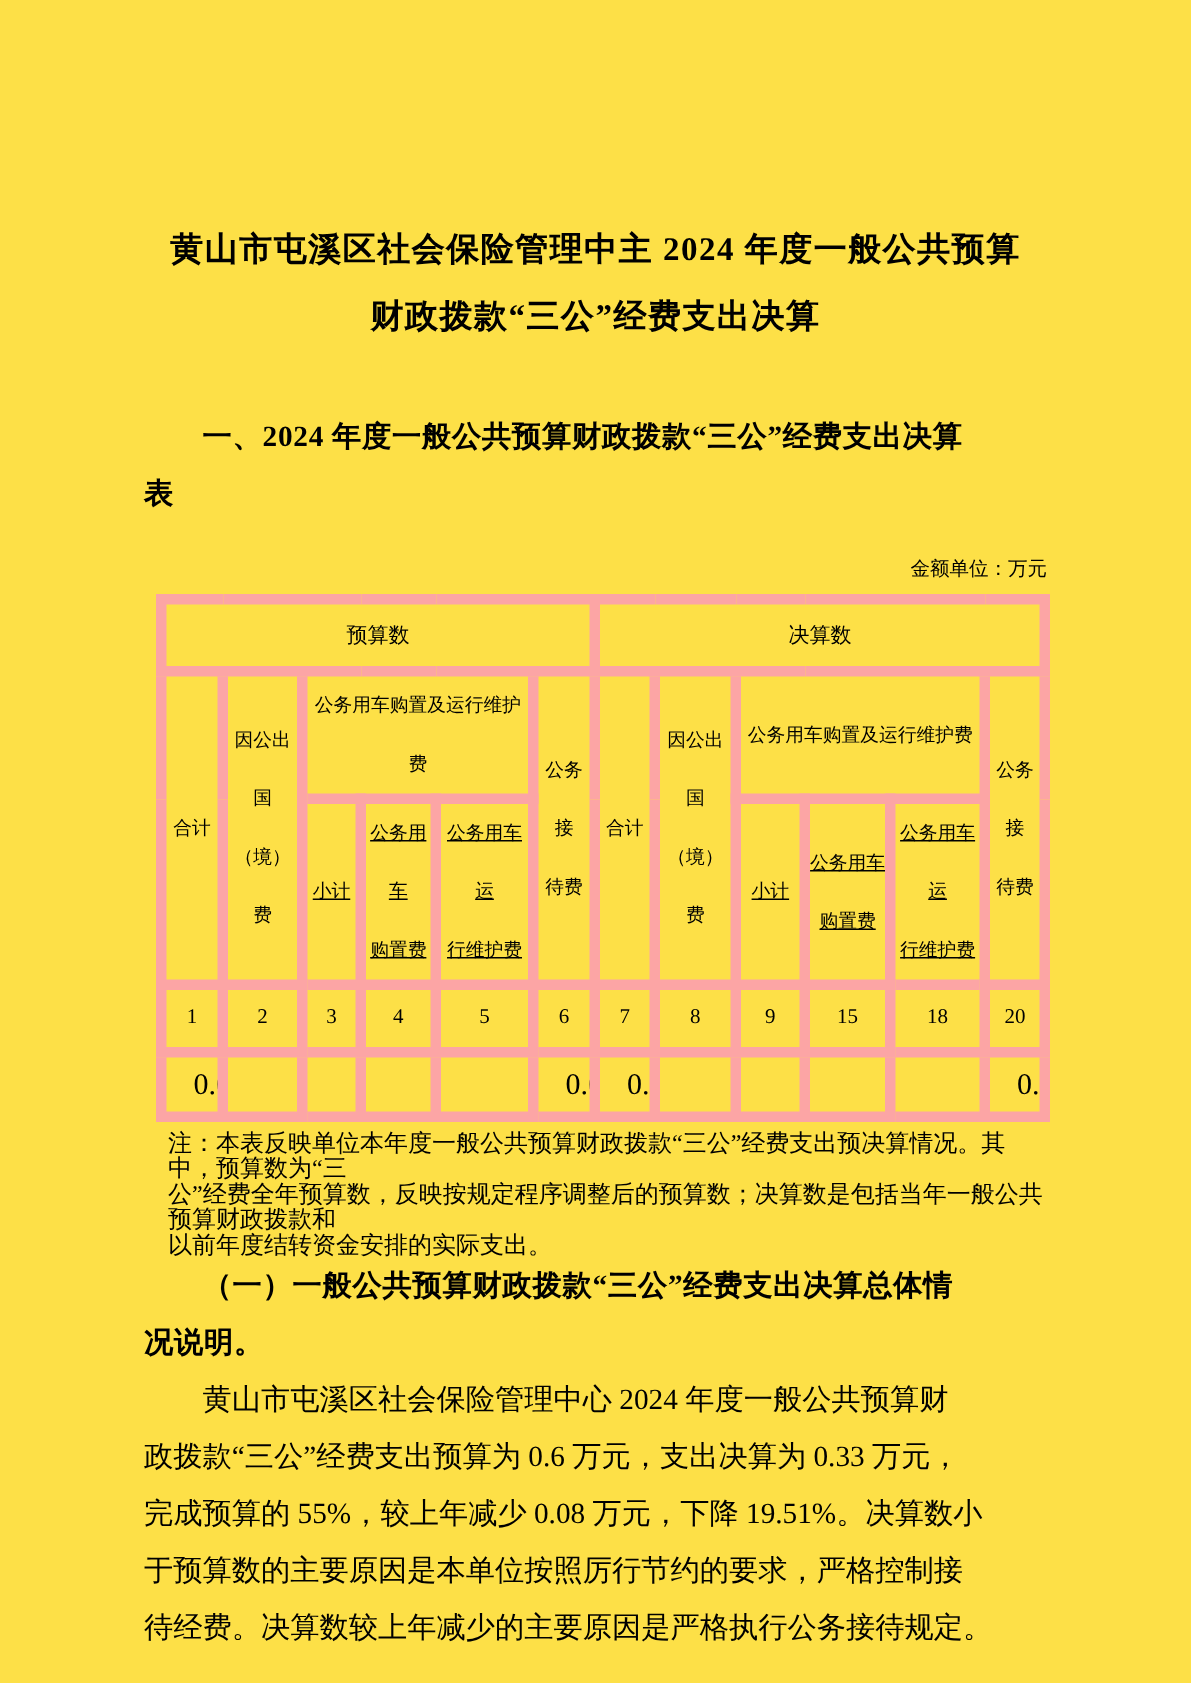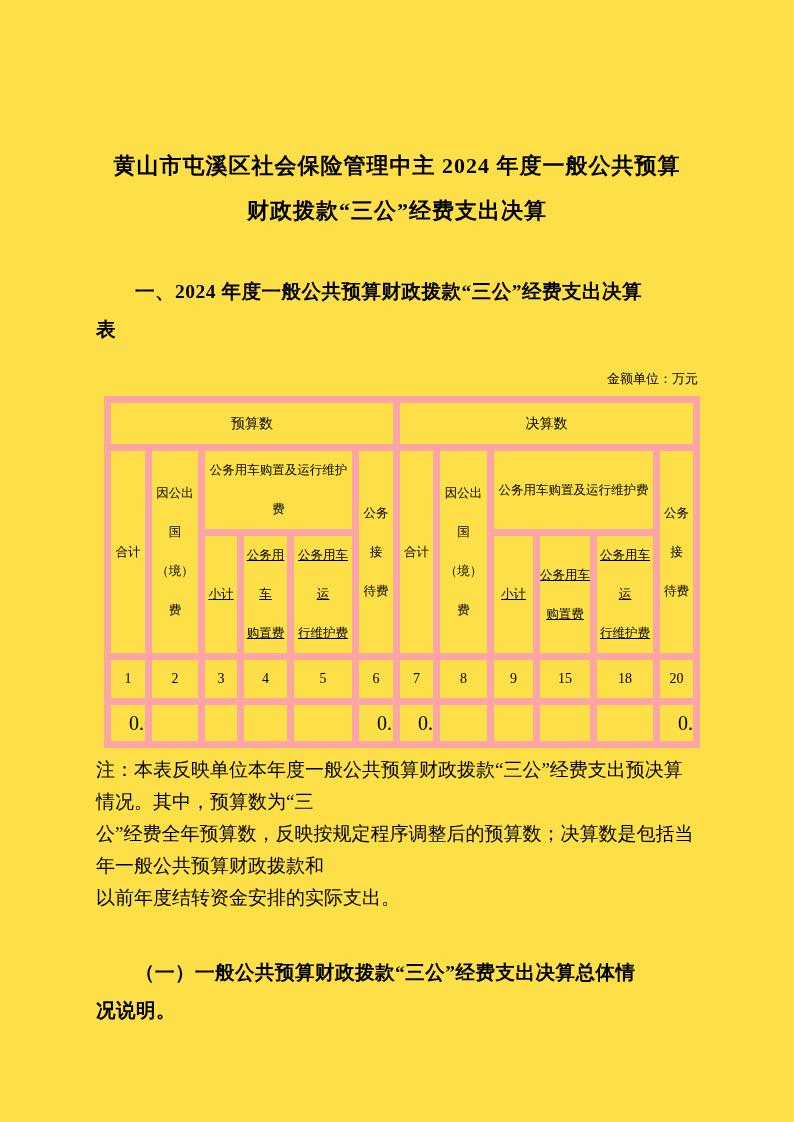--- a/index.html
+++ b/index.html
@@ -13,21 +13,21 @@
     font-family:"Liberation Serif","DejaVu Serif",serif;
     overflow:hidden;
   }
   .doc-title{
     font-size:22px;font-weight:bold;text-align:center;
     line-height:45px;white-space:pre-line;letter-spacing:1px;
   }
   .h-sec{
     font-size:19.5px;font-weight:bold;
     line-height:38px;text-indent:2em;
-    white-space:pre-line;letter-spacing:0.5px;margin-top:40px;
+    white-space:pre-line;letter-spacing:0.5px;
   }
   .h1{margin-top:40px;}
   .h2{margin-top:0;}
   .unit{
     font-size:13px;text-align:right;
     line-height:16px;margin-top:22px;
   }
   table.expense{
     border-collapse:collapse;table-layout:fixed;
     width:589px;margin-left:8px;margin-top:9px;
@@ -40,22 +40,22 @@
     font-size:12.5px;line-height:39px;
     white-space:pre-line;
     overflow:hidden;
   }
   tr.r1 td{height:41px;font-size:14px;line-height:normal;}
   tr.r2 td{height:39px;}
   tr.r3 td{height:77px;text-decoration:underline;}
   tr.r4 td{height:38px;font-size:14px;line-height:normal;}
   tr.r5 td{height:36px;font-size:20px;line-height:normal;text-align:left;padding-left:18px;}
   .note{
-    font-size:19px;line-height:32px;
-    margin-top:6px;white-space:pre-line;
+    font-size:16px;line-height:17px;
+    margin-top:6px;white-space:pre-line;margin-left:16px;
   }
   .para{
     font-size:19.5px;line-height:38px;
     text-indent:2em;white-space:pre-line;letter-spacing:0;
   }
 </style>
 </head>
 <body>
 
 <div class="page">
@@ -146,14 +146,19 @@
     </table>
 
   <div class="note">注：本表反映单位本年度一般公共预算财政拨款“三公”经费支出预决算情况。其中，预算数为“三
 公”经费全年预算数，反映按规定程序调整后的预算数；决算数是包括当年一般公共预算财政拨款和
 以前年度结转资金安排的实际支出。</div>
 
 
   <div class="h-sec">（一）一般公共预算财政拨款“三公”经费支出决算总体情
 况说明。</div>
 
+  <div class="para">黄山市屯溪区社会保险管理中心 2024 年度一般公共预算财
+政拨款“三公”经费支出预算为 0.6 万元，支出决算为 0.33 万元，
+完成预算的 55%，较上年减少 0.08 万元，下降 19.51%。决算数小
+于预算数的主要原因是本单位按照厉行节约的要求，严格控制接
+待经费。决算数较上年减少的主要原因是严格执行公务接待规定。</div>
 
 </div>
 
 </body></html>

